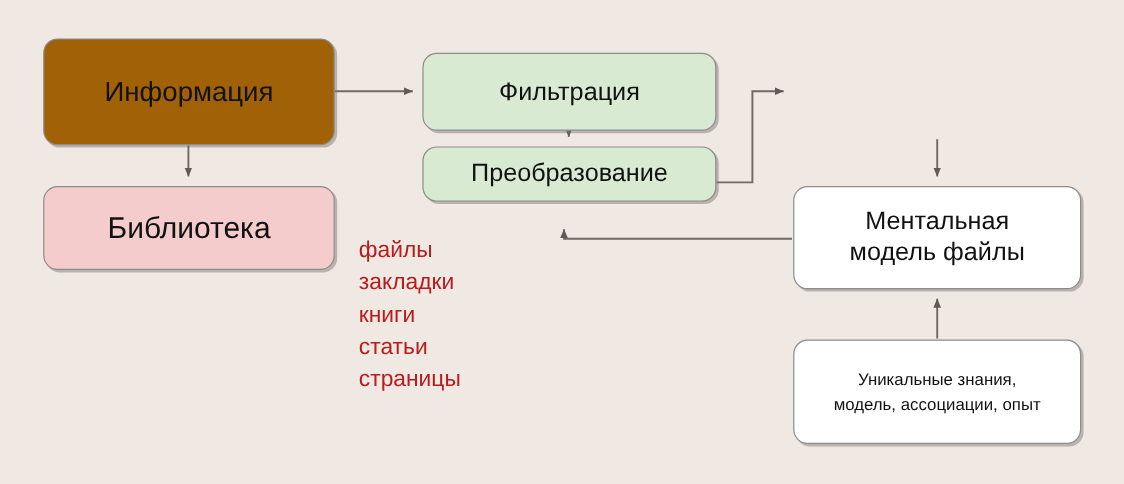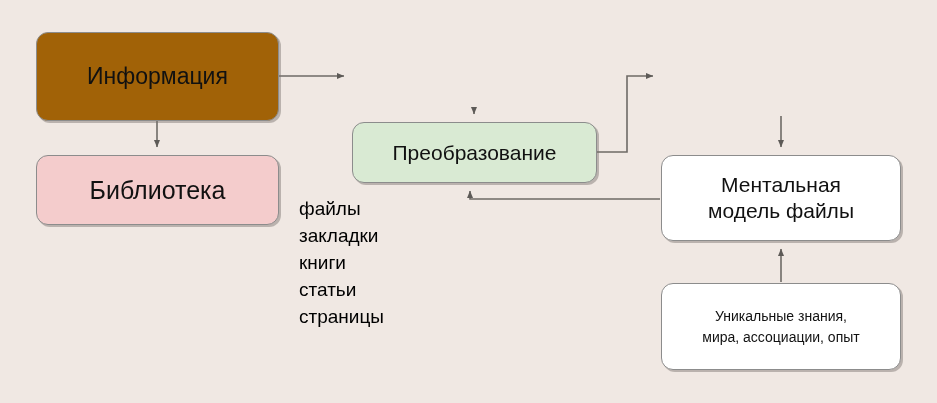--- a/index.html
+++ b/index.html
@@ -43,21 +43,21 @@
     left: 36px;  top: 155px; width: 243px; height: 70px;
     background: #f4cccc;
     font-size: 25px;
   }
   #node-filtering {
     left: 352px; top: 44px;  width: 245px; height: 65px;
     background: #d9ead3;
     font-size: 21px;
   }
   #node-transformation {
-    left: 352px; top: 122px; width: 245px; height: 61px;
+    left: 352px; top: 122px; width: 245px; height: 46px;
     background: #d9ead3;
     font-size: 21px;
   }
   #node-knowledge-base {
     left: 661px; top: 32px;  width: 240px; height: 84px;
     background: #fff2cc;
     font-size: 21px;
   }
   #node-mental-model {
     left: 661px; top: 155px; width: 240px; height: 86px;
@@ -68,21 +68,21 @@
     left: 661px; top: 283px; width: 240px; height: 87px;
     background: #ffffff;
     font-size: 14px;
     line-height: 1.45;
   }
   #source-list {
     position: absolute;
     left: 299px;
     top: 196px;
     font-size: 19px;
-    color: #000000;
+    color: #b91c1c;
     line-height: 1.42;
     white-space: pre-line;
   }
   #edges {
     position: absolute;
     left: 0;
     top: 0;
     width: 937px;
     height: 403px;
     pointer-events: none;
@@ -112,29 +112,30 @@
 
     <path d="M660,199 L470,199 L470,191" fill="none" stroke="#6e6a66" stroke-width="1.6" marker-end="url(#arrowhead)"></path>
 
     <path d="M781,282 L781,249" fill="none" stroke="#6e6a66" stroke-width="1.6" marker-end="url(#arrowhead)"></path>
   </svg>
 
   <div class="node shadowed" id="node-information">Информация</div>
 
   <div class="node shadowed" id="node-library">Библиотека</div>
 
+  <div class="node shadowed" id="node-filtering">Фильтрация</div>
 
   <div class="node shadowed" id="node-transformation">Преобразование</div>
 
 
   <div class="node shadowed" id="node-mental-model">Ментальная
 модель файлы</div>
 
   <div class="node shadowed" id="node-unique-knowledge">Уникальные знания,
-мира, ассоциации, опыт</div>
+модель, ассоциации, опыт</div>
 
   <div id="source-list">файлы
 закладки
 книги
 статьи
 страницы</div>
 
 </div>
 
 </body></html>

